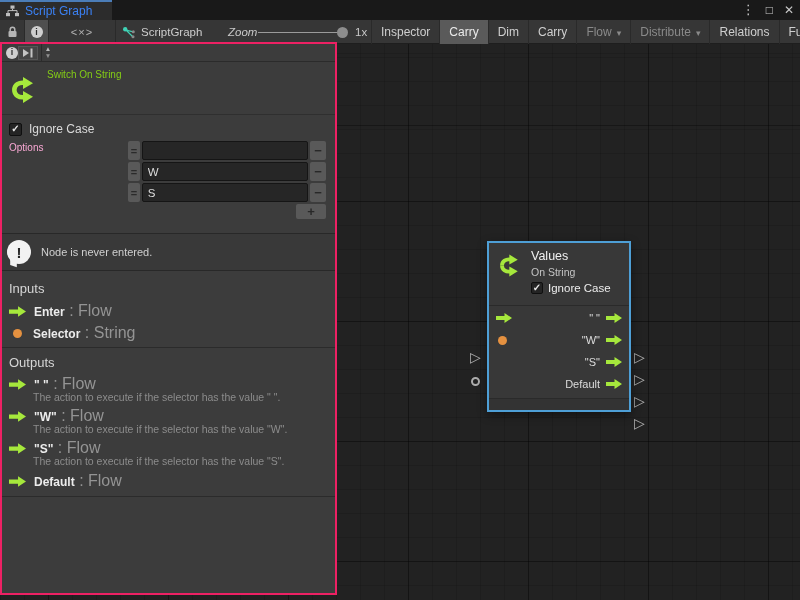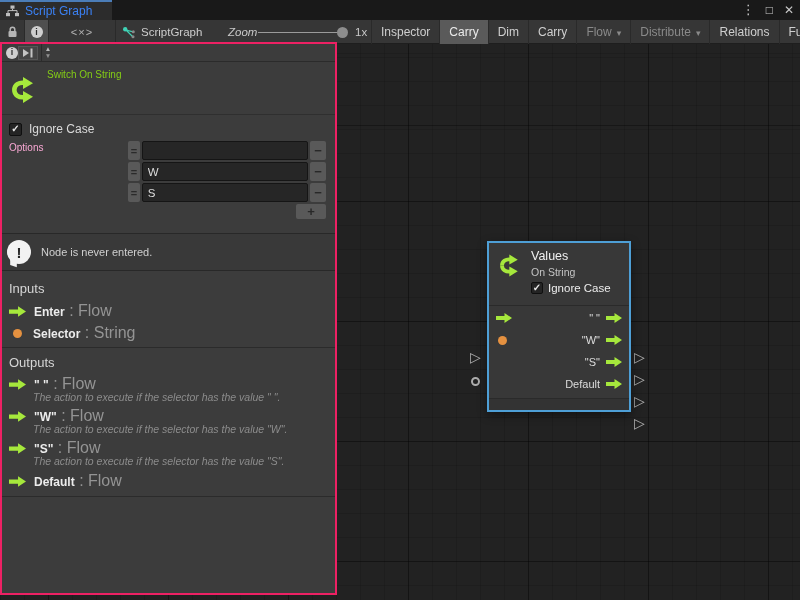--- a/index.html
+++ b/index.html
@@ -112,21 +112,21 @@
             display:flex; align-items:center; justify-content:center; }
   .bubble::after { content:""; position:absolute; left:3px; bottom:-2px; width:7px; height:7px; background:#f2f2f2;
                    transform:rotate(18deg) skew(18deg); }
   .bubble-mark { color:#262626; font-size:15px; font-weight:800; line-height:1; position:relative; }
   .warn-text { margin-left:10px; font-size:11px; color:#cfcfcf; }
 
   .sec-header { position:absolute; left:7px; font-size:13px; color:#d6d6d6; }
   .port-row { position:absolute; left:7px; display:flex; align-items:center; gap:8px; }
   .port-name { font-size:12px; font-weight:bold; color:#ececec; }
   .port-type { font-size:16px; color:#949494; }
-  .port-desc { position:absolute; left:31px; font-size:10.5px; color:#8c8c8c; white-space:nowrap;font-style:italic; }
+  .port-desc { position:absolute; left:31px; font-size:10.5px; color:#8c8c8c; white-space:nowrap; }
   .port-desc:empty { display:none; }
   .insp-sep { position:absolute; left:0; width:333px; border-top:1px solid #2b2b2b; }
 
   .farrow { display:block; }
 </style>
 </head>
 <body>
 
 <div class="stage">
 

